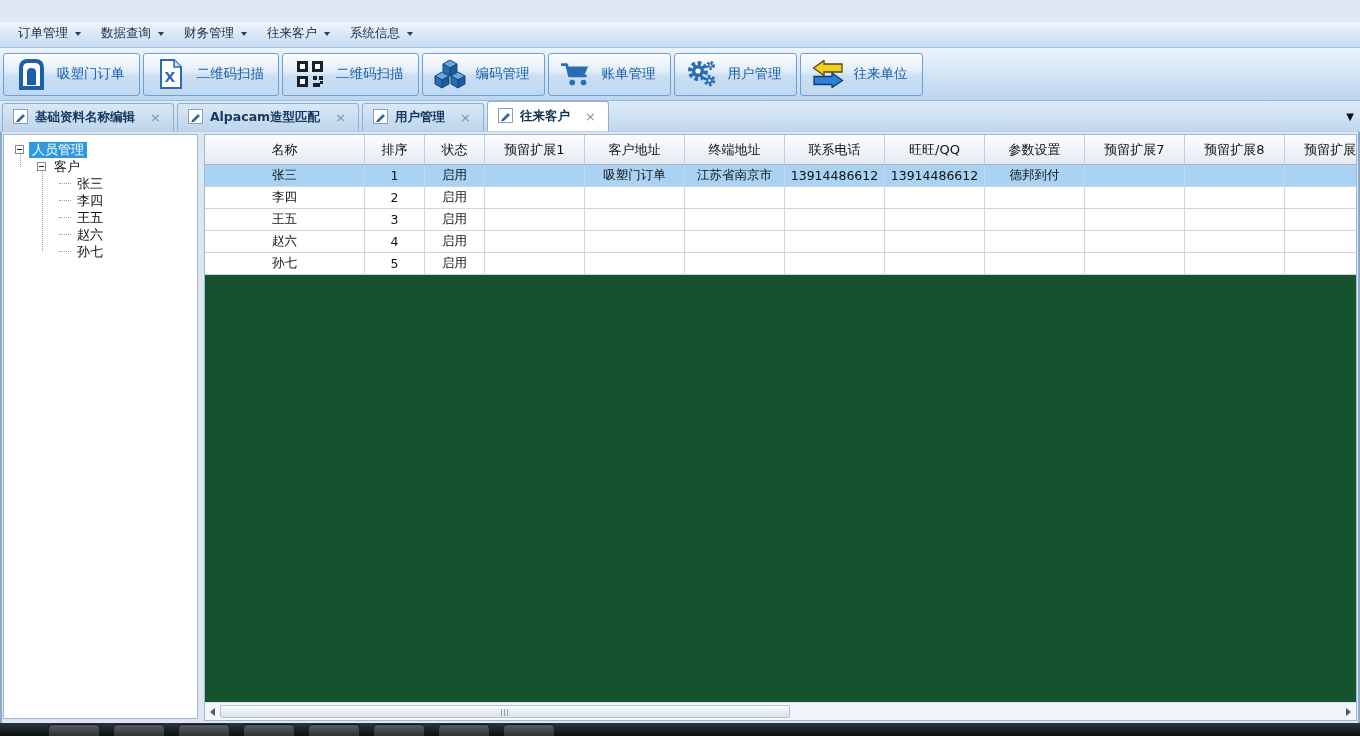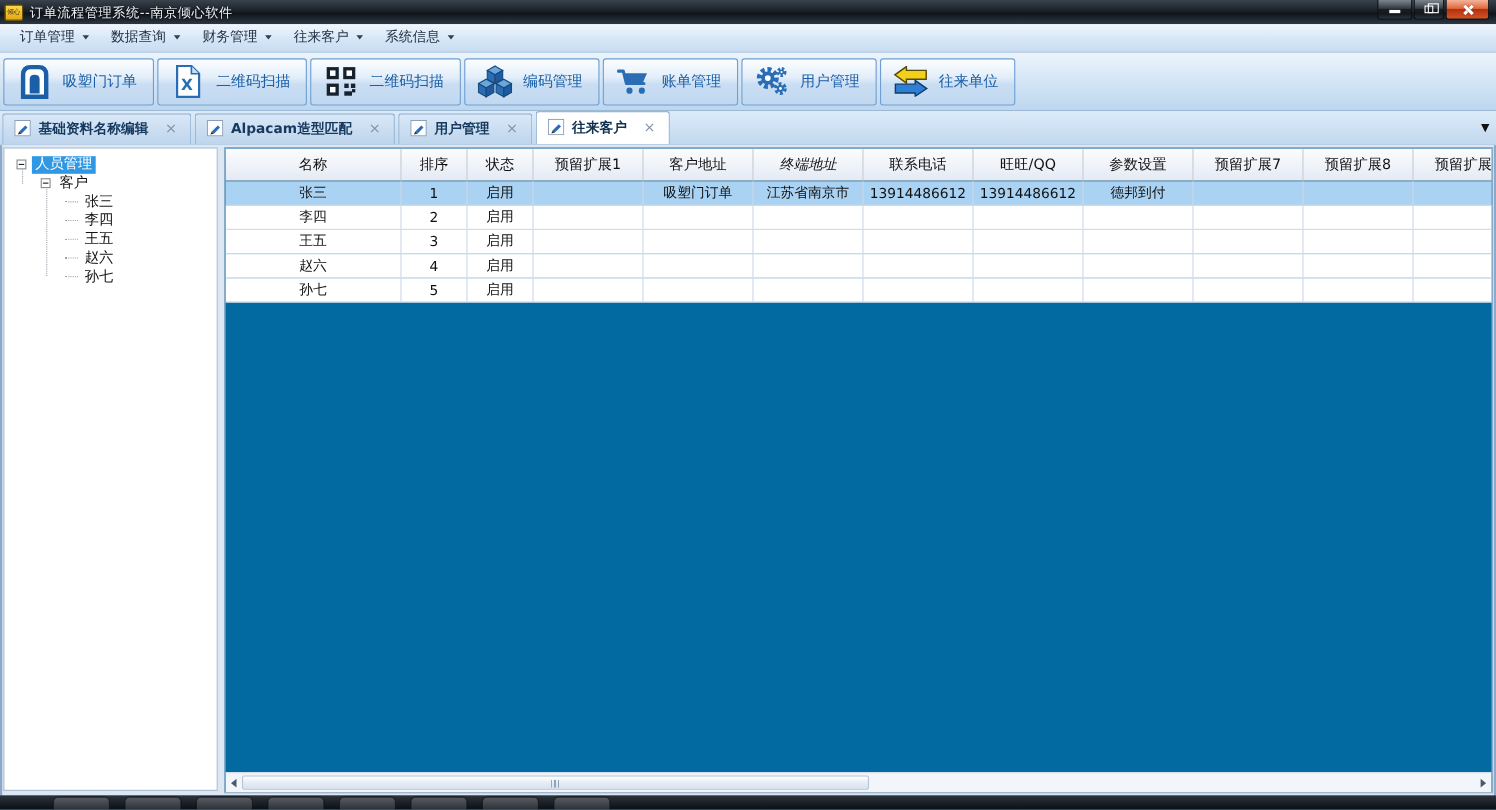--- a/index.html
+++ b/index.html
@@ -66,21 +66,21 @@
   .tree-row { height:17px; display:flex; align-items:center; white-space:nowrap; }
   .minus-box { width:9px; height:9px; border:1px solid #848b93; background:#fff; position:relative; flex:none; margin-right:5px; }
   .minus-box:before { content:""; position:absolute; left:1px; top:3px; width:5px; height:1px; background:#222; }
   .tree-label { padding:0 3px; line-height:16px; }
   .tree-label.selected { background:#2f97e3; color:#fff; }
   .tree-tick { width:12px; height:1px; border-top:1px dotted #9aa2ab; margin-right:3px; flex:none; }
   .guide { position:absolute; border-left:1px dotted #9aa2ab; width:0; }
 
   .splitter { position:absolute; left:196px; top:0; width:6px; height:591px; background:#dde7f3; }
 
-  .table-panel { position:absolute; left:202px; top:2px; right:1px; height:587px; background:#0369a1;
+  .table-panel { position:absolute; left:202px; top:2px; right:1px; height:587px; background:#14532d;
     border:1px solid #a3b8cf; overflow:hidden; }
   .grid { position:absolute; left:0; top:0; white-space:nowrap; }
   .grid-header { display:flex; height:30px;
     background:linear-gradient(#fbfcfe,#eef2f8 60%,#e4eaf3); border-bottom:1px solid #aab6c6; }
   .th { flex:none; display:flex; align-items:center; justify-content:center; font-size:13px; color:#111;
     border-right:1px solid #c3ccd9; height:100%; }
   .tr { display:flex; height:22px; border-bottom:1px solid #ccd7e6; background:#fff; }
   .tr.selected { background:#a9d2f3; }
   .td { flex:none; display:flex; align-items:center; justify-content:center; font-size:12.5px; color:#111;
     border-right:1px solid #ccd7e6; height:100%; overflow:hidden; }
@@ -99,35 +99,20 @@
   
   .taskbar { position:absolute; left:0; bottom:0; width:100%; height:13px; background:linear-gradient(#2b343d,#0b0f14); overflow:hidden; }
   .tb-btn { position:absolute; bottom:-14px; width:52px; height:26px; border-radius:5px;
     background:linear-gradient(rgba(255,255,255,.22),rgba(255,255,255,.05)); border:1px solid rgba(0,0,0,.6); }
 </style>
 </head>
 <body>
 
 <div id="app">
 
-  <div class="titlebar">
-    <div class="app-icon">倾心</div>
-    <div class="title-text">订单流程管理系统--南京倾心软件</div>
-    <div class="win-controls">
-      <div class="win-btn min">
-          <span class="glyph-min"></span>
-        </div>
-      <div class="win-btn restore">
-          <span class="glyph-restore"></span>
-        </div>
-      <div class="win-btn close">
-          <span class="glyph-close"></span>
-        </div>
-    </div>
-  </div>
 
   <div class="menubar">
       <div class="menu-item">
         <span>订单管理</span>
         <span class="caret"></span>
       </div>
       <div class="menu-item">
         <span>数据查询</span>
         <span class="caret"></span>
       </div>
@@ -319,21 +304,21 @@
     </div>
     <div class="splitter"></div>
     <div class="table-panel">
       <div class="grid">
         <div class="grid-header">
             <div class="th" style="width: 160px;">名称</div>
             <div class="th" style="width: 60px;">排序</div>
             <div class="th" style="width: 60px;">状态</div>
             <div class="th" style="width: 100px;">预留扩展1</div>
             <div class="th" style="width: 100px;">客户地址</div>
-            <div class="th" style="width: 100px; font-style: italic;">终端地址</div>
+            <div class="th" style="width: 100px;">终端地址</div>
             <div class="th" style="width: 100px;">联系电话</div>
             <div class="th" style="width: 100px;">旺旺/QQ</div>
             <div class="th" style="width: 100px;">参数设置</div>
             <div class="th" style="width: 100px;">预留扩展7</div>
             <div class="th" style="width: 100px;">预留扩展8</div>
             <div class="th" style="width: 100px;">预留扩展9</div>
           </div>
         <div>
             <div class="tr selected">
               <div class="td" style="width: 160px;">张三</div>

